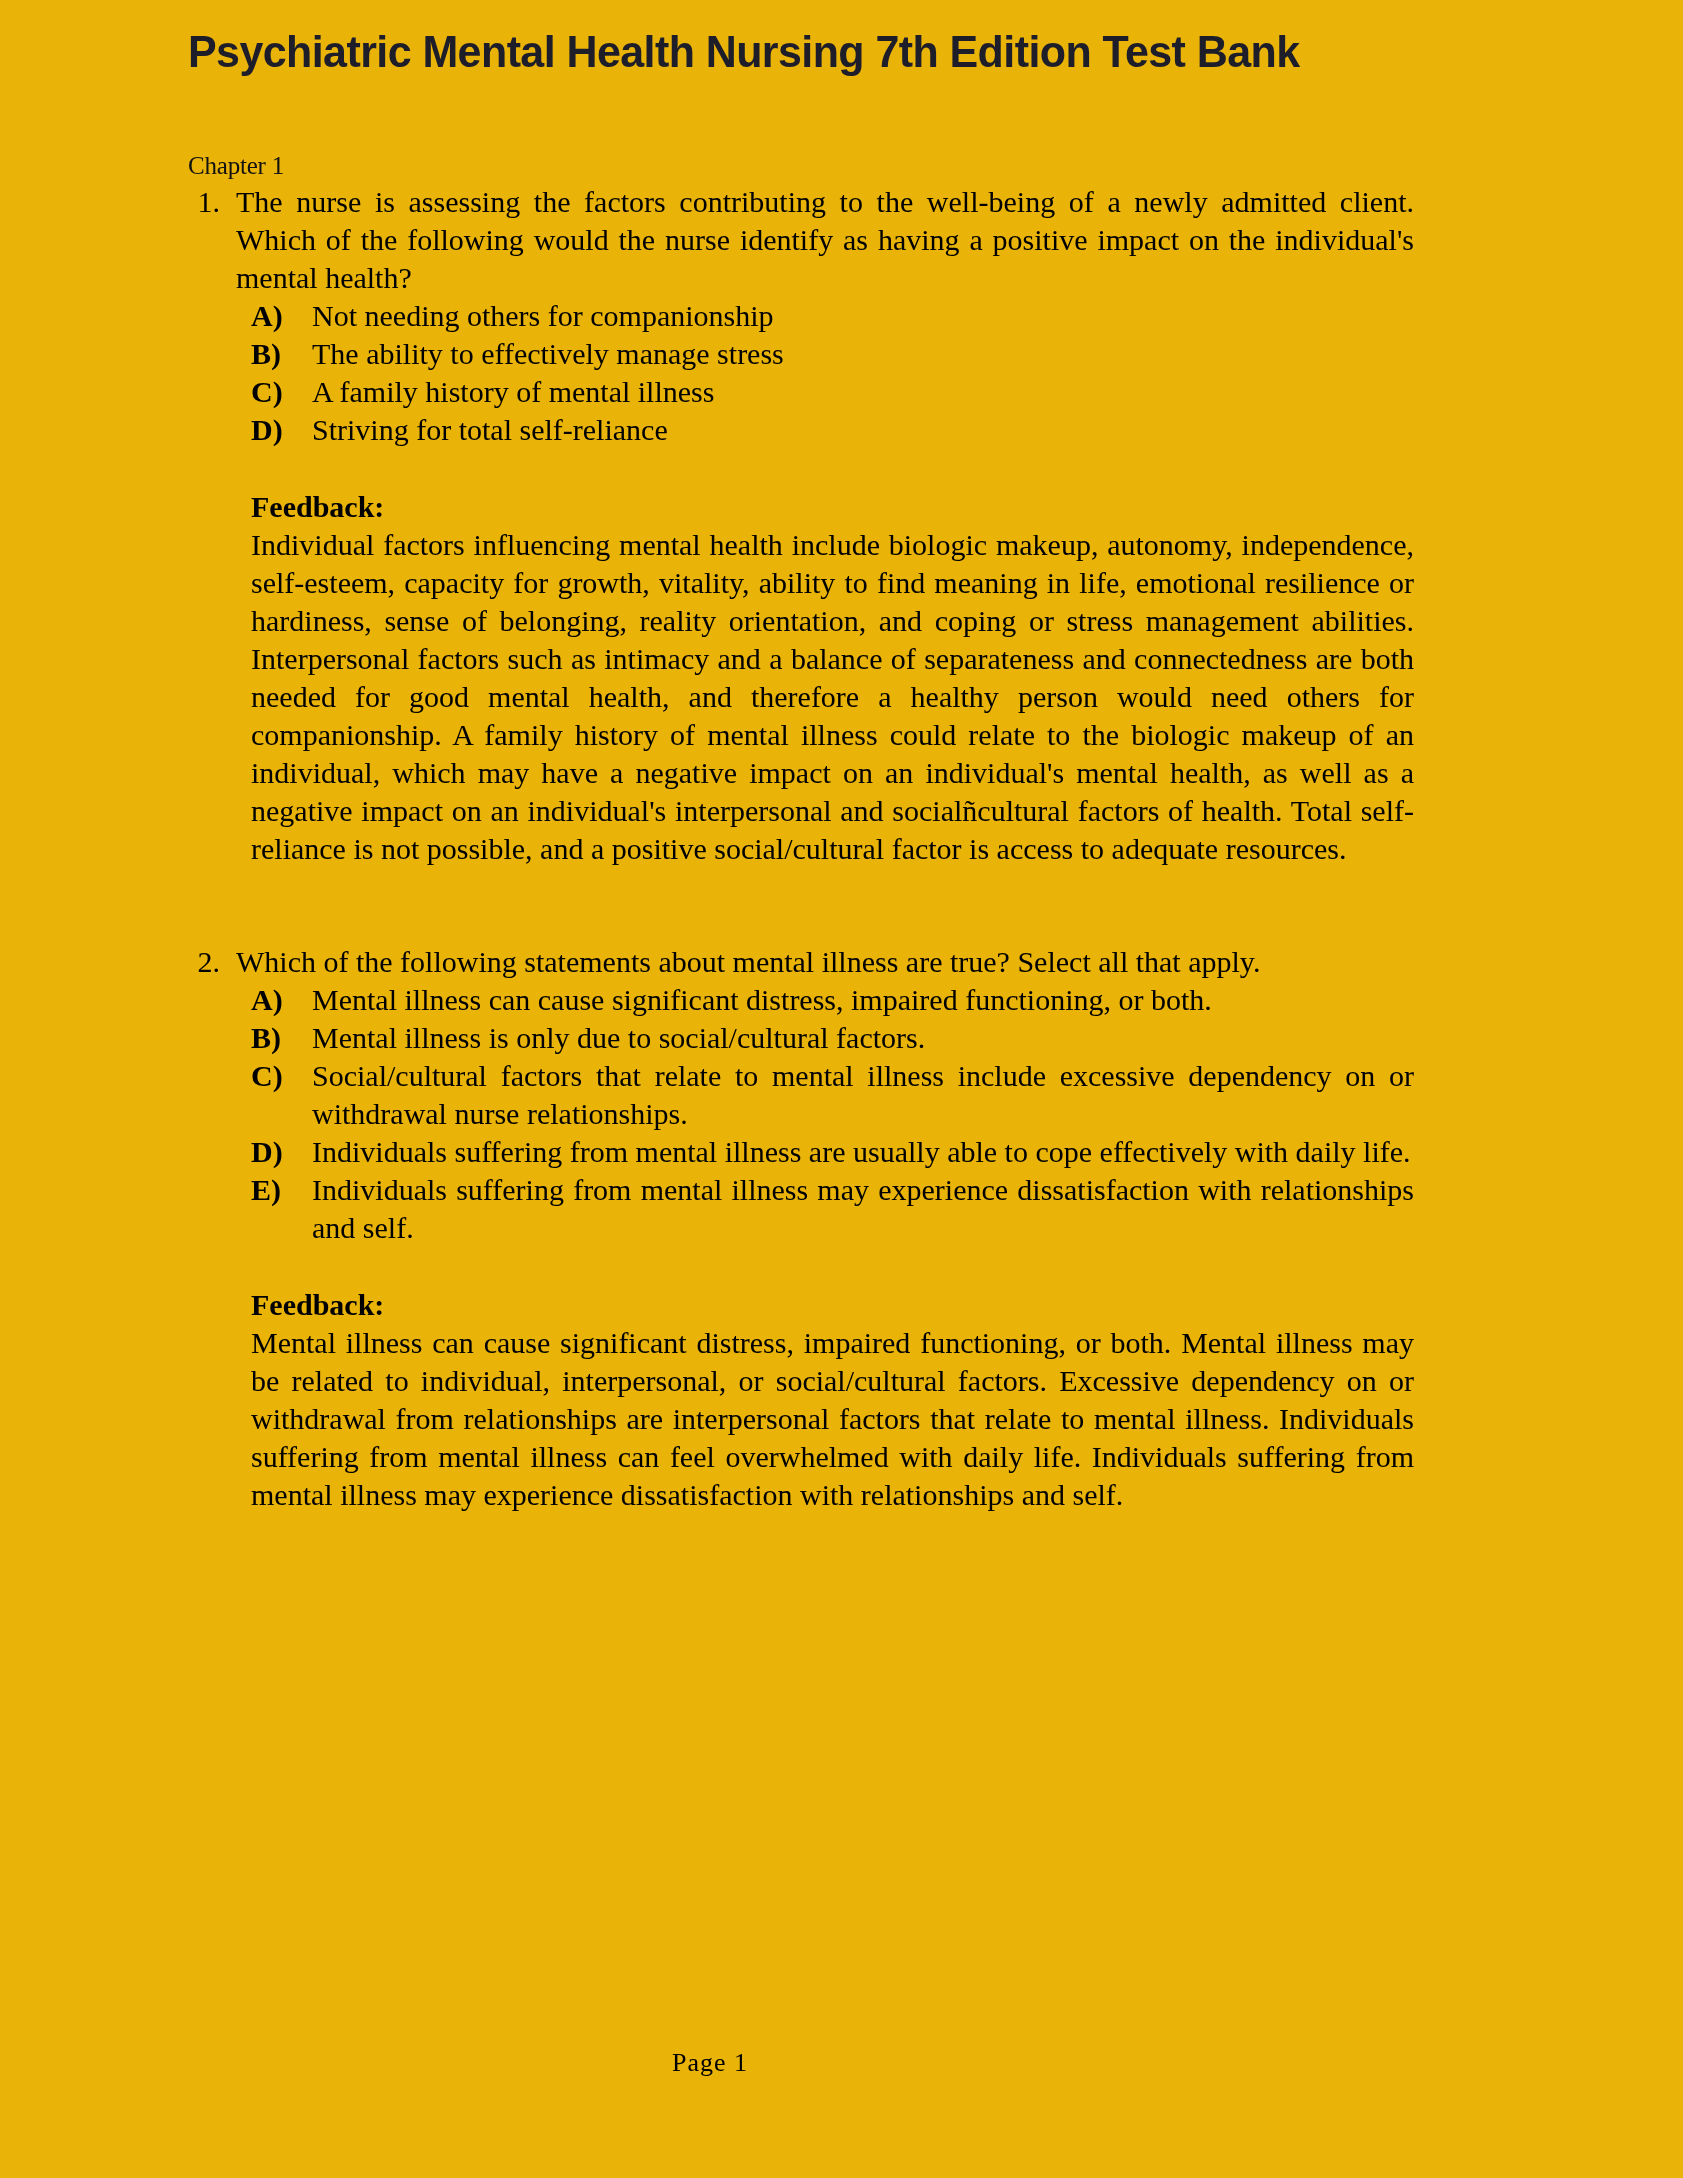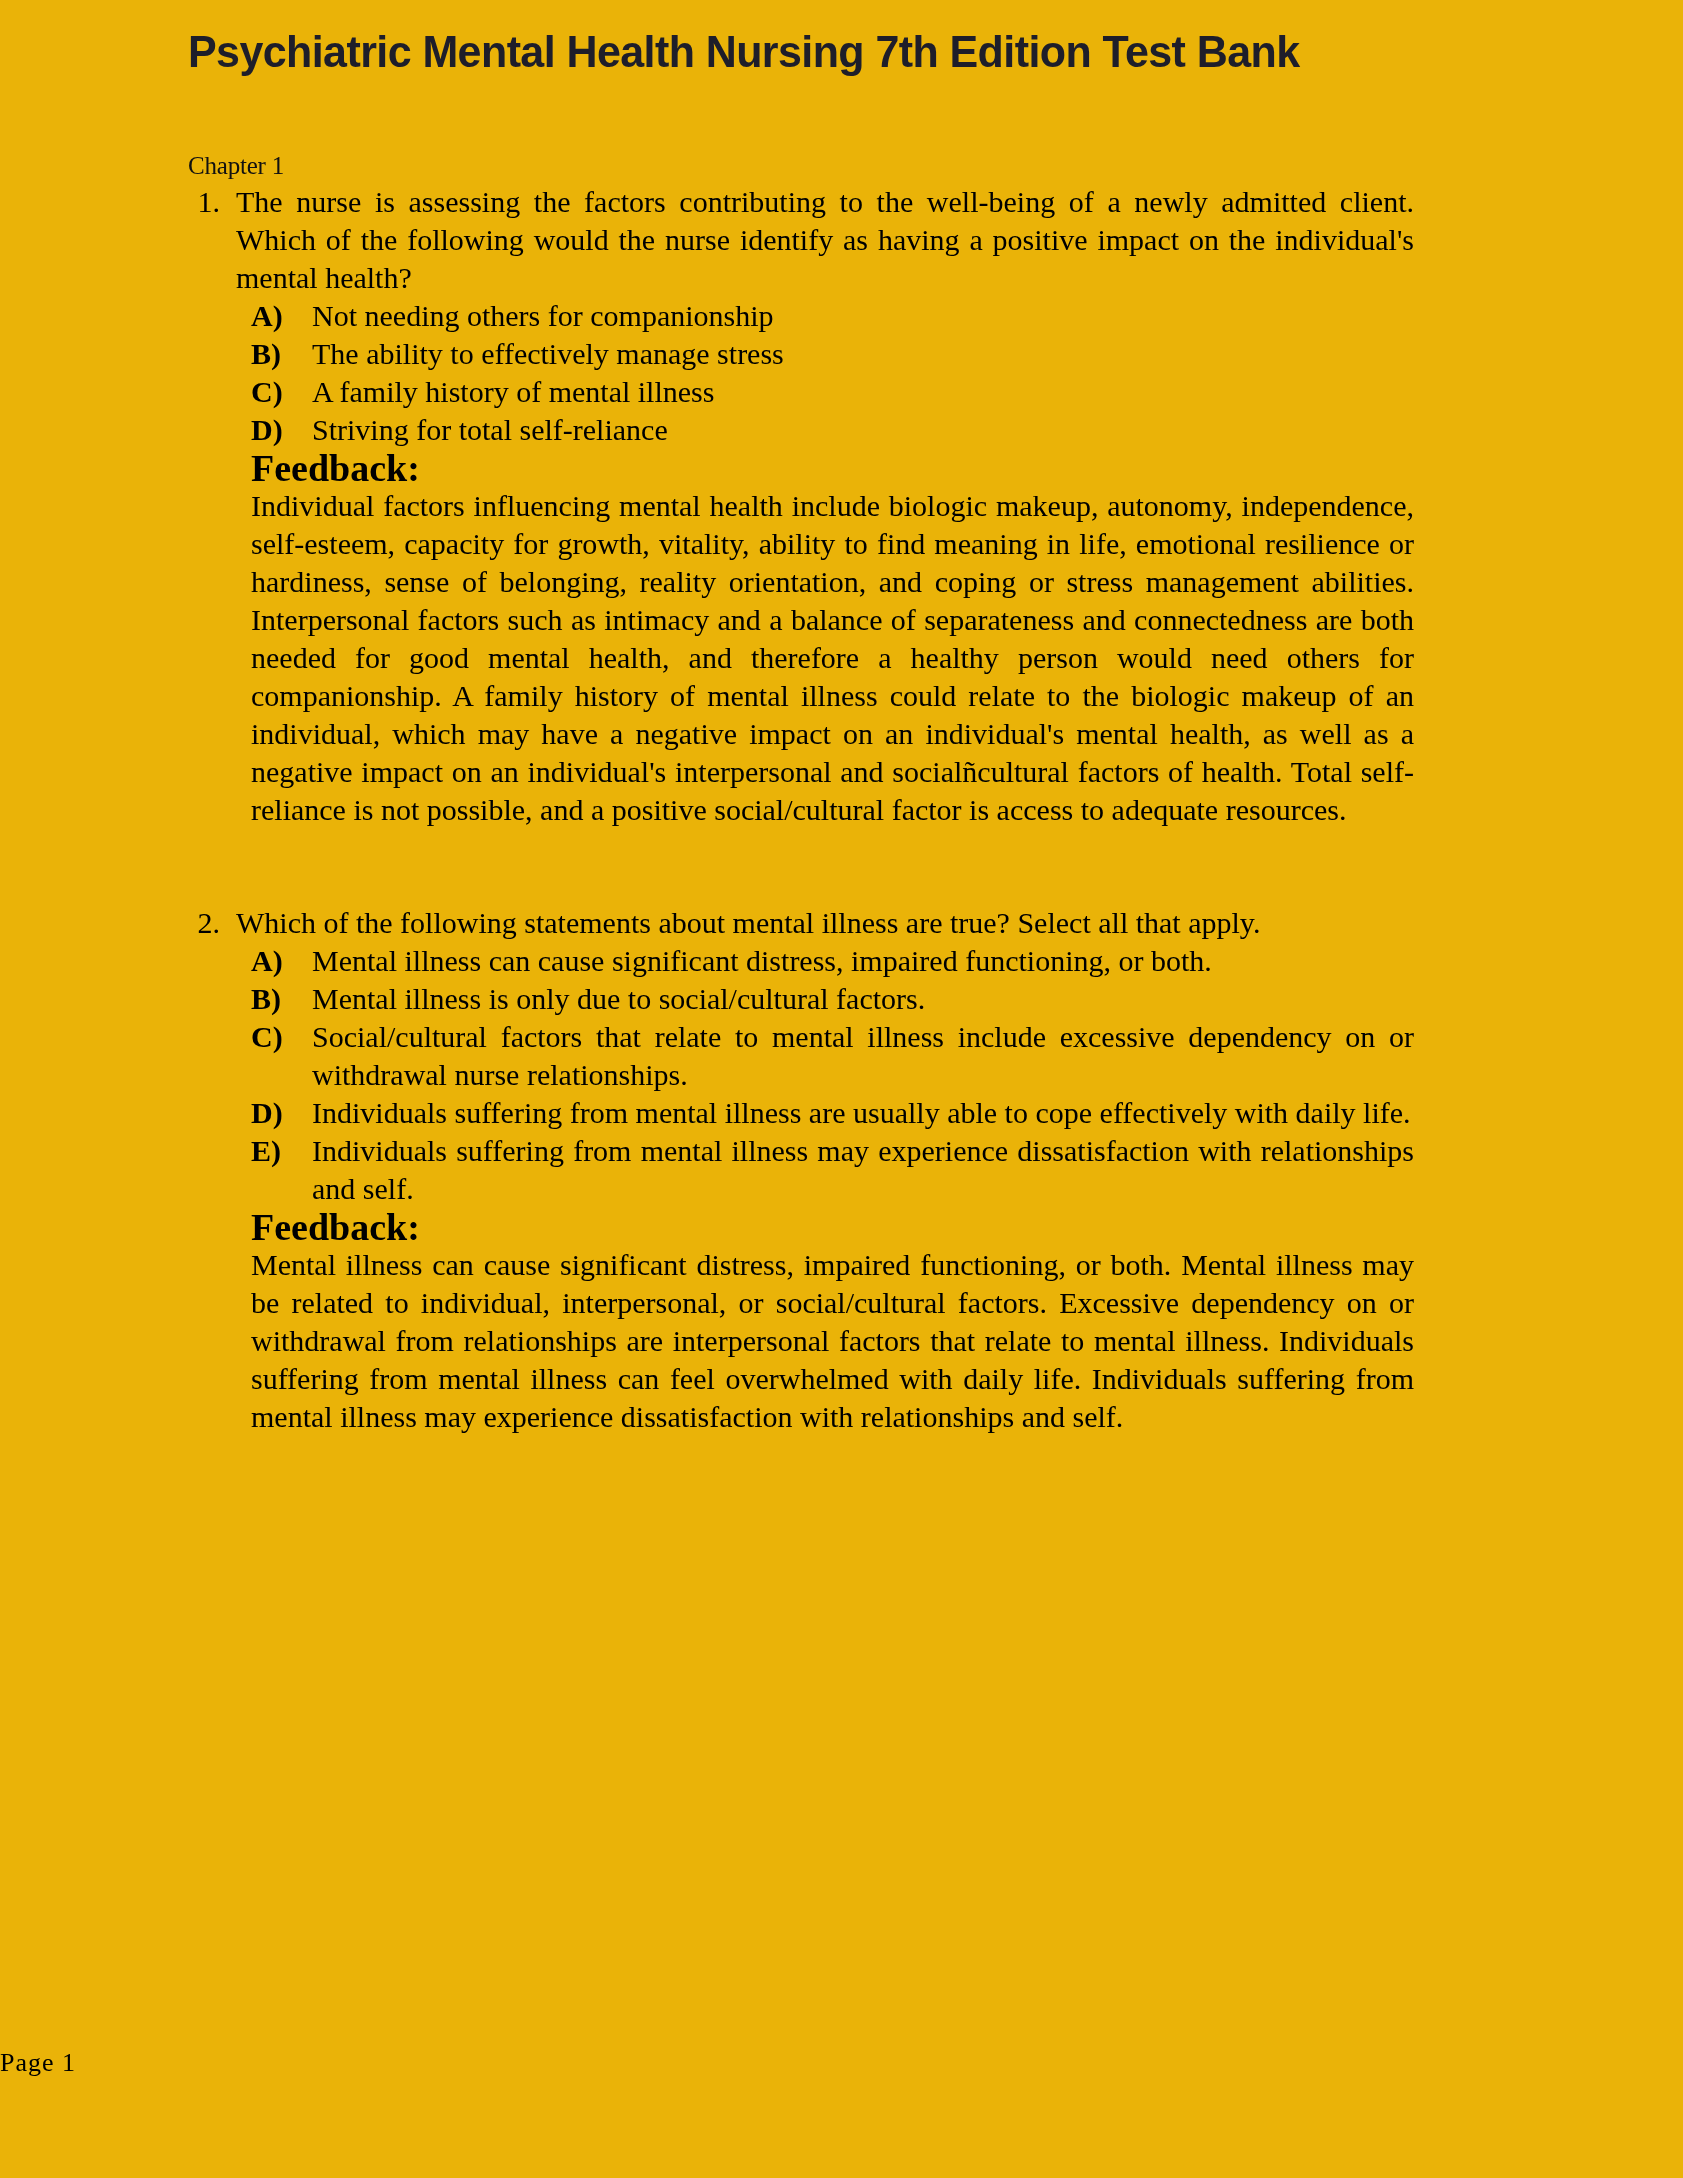--- a/index.html
+++ b/index.html
@@ -107,39 +107,40 @@
   }
 
   .ans-line {
     margin-left: 63px;
     font-size: 30px;
     line-height: 38px;
   }
   .feedback-label {
     margin-left: 63px;
     font-weight: bold;
-    font-size: 38px;
-    line-height: 38px;
+    font-size: 30px;
+    line-height: 38px;
+    margin-top: 39px;
   }
   .feedback-text {
     margin-left: 63px;
     font-size: 30px;
     line-height: 38px;
     text-align: justify;
     text-justify: inter-word;
     padding-right: 2px;
   }
 
   
   .page-footer {
     position: absolute;
     left: 0;
     top: 2047px;
     width: 1420px;
-    text-align: left;
+    text-align: center;
     font-size: 26px;
     line-height: 32px;
     letter-spacing: 1px;
   }
 </style>
 </head>
 <body>
 
 <div class="page">
 

